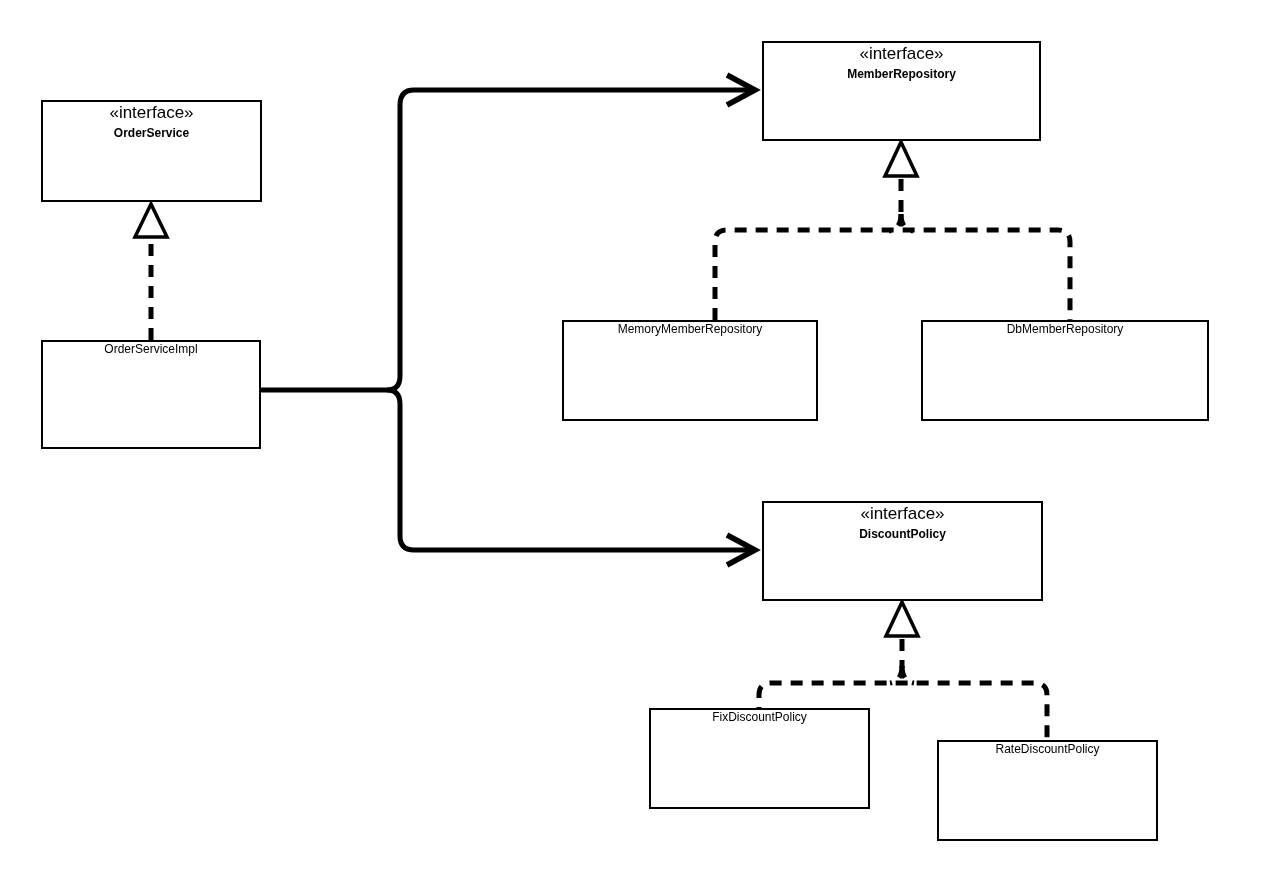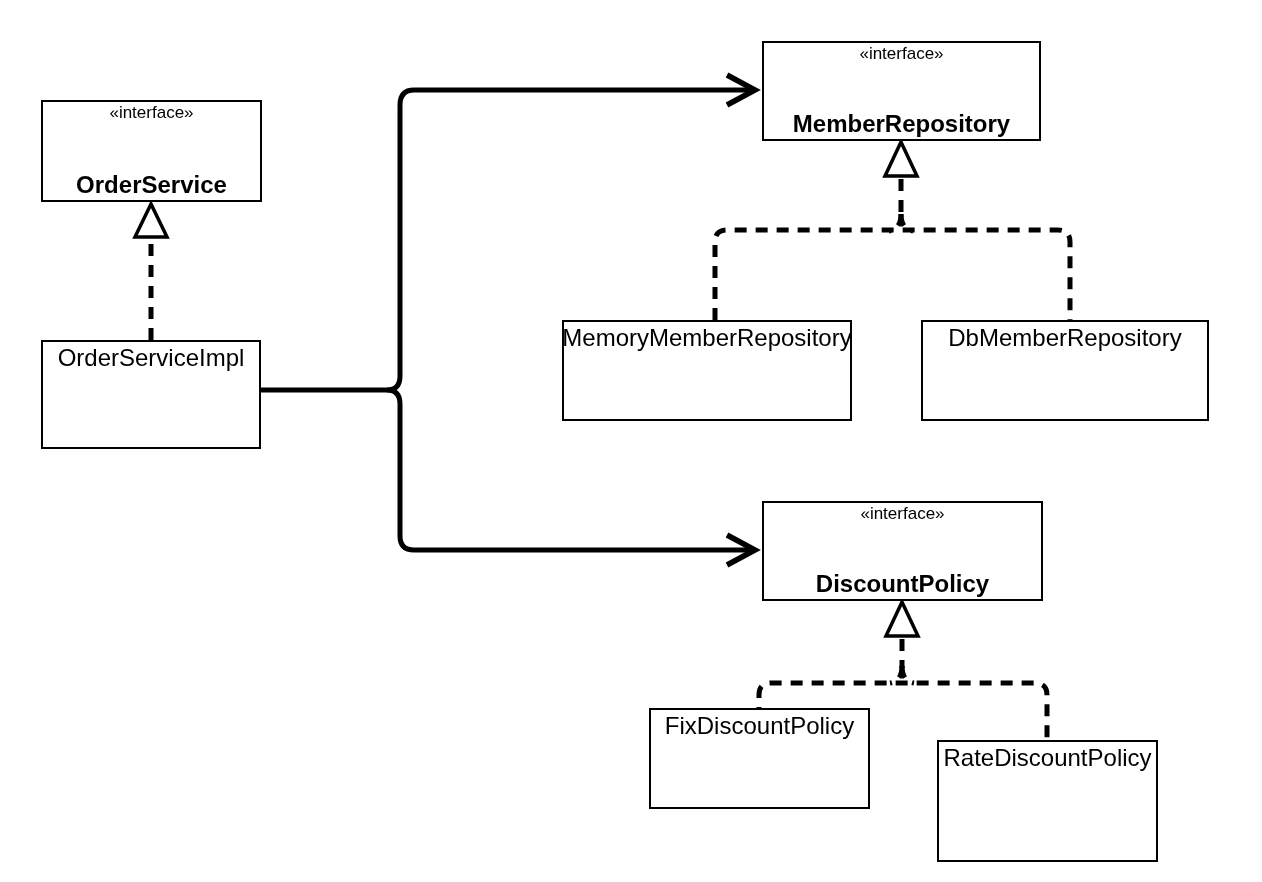--- a/index.html
+++ b/index.html
@@ -24,45 +24,45 @@
     height: 882px;
   }
   .node {
     position: absolute;
     box-sizing: border-box;
     background: #ffffff;
     border: 2px solid #000000;
     display: flex;
     flex-direction: column;
     align-items: center;
-    justify-content: space-between;
+    justify-content: flex-start;
     text-align: center;
     line-height: 1.3;
   }
   .node .stereotype {
     font-size: 17px;
     font-weight: 400;
   }
   .node .name {
-    font-size: 24px;
+    font-size: 12px;
     font-weight: 400;
   }
   .node.iface .name {
     font-weight: 700;
     margin-top: 2px;
   }
   
   #n-order-service        { left: 41px;  top: 100px; width: 221px; height: 102px; }
   #n-order-service-impl   { left: 41px;  top: 340px; width: 220px; height: 109px; }
   #n-member-repository    { left: 762px; top: 41px;  width: 279px; height: 100px; }
-  #n-memory-member-repo   { left: 562px; top: 320px; width: 290px; height: 101px; }
+  #n-memory-member-repo   { left: 562px; top: 320px; width: 256px; height: 101px; }
   #n-db-member-repo       { left: 921px; top: 320px; width: 288px; height: 101px; }
   #n-discount-policy      { left: 762px; top: 501px; width: 281px; height: 100px; }
   #n-fix-discount-policy  { left: 649px; top: 708px; width: 221px; height: 101px; }
-  #n-rate-discount-policy { left: 937px; top: 740px; width: 221px; height: 122px; }
+  #n-rate-discount-policy { left: 937px; top: 740px; width: 221px; height: 101px; }
 
   .solid-line {
     stroke: #000000;
     stroke-width: 5;
     fill: none;
   }
   .dashed-line {
     stroke: #000000;
     stroke-width: 5;
     stroke-dasharray: 12 9;

